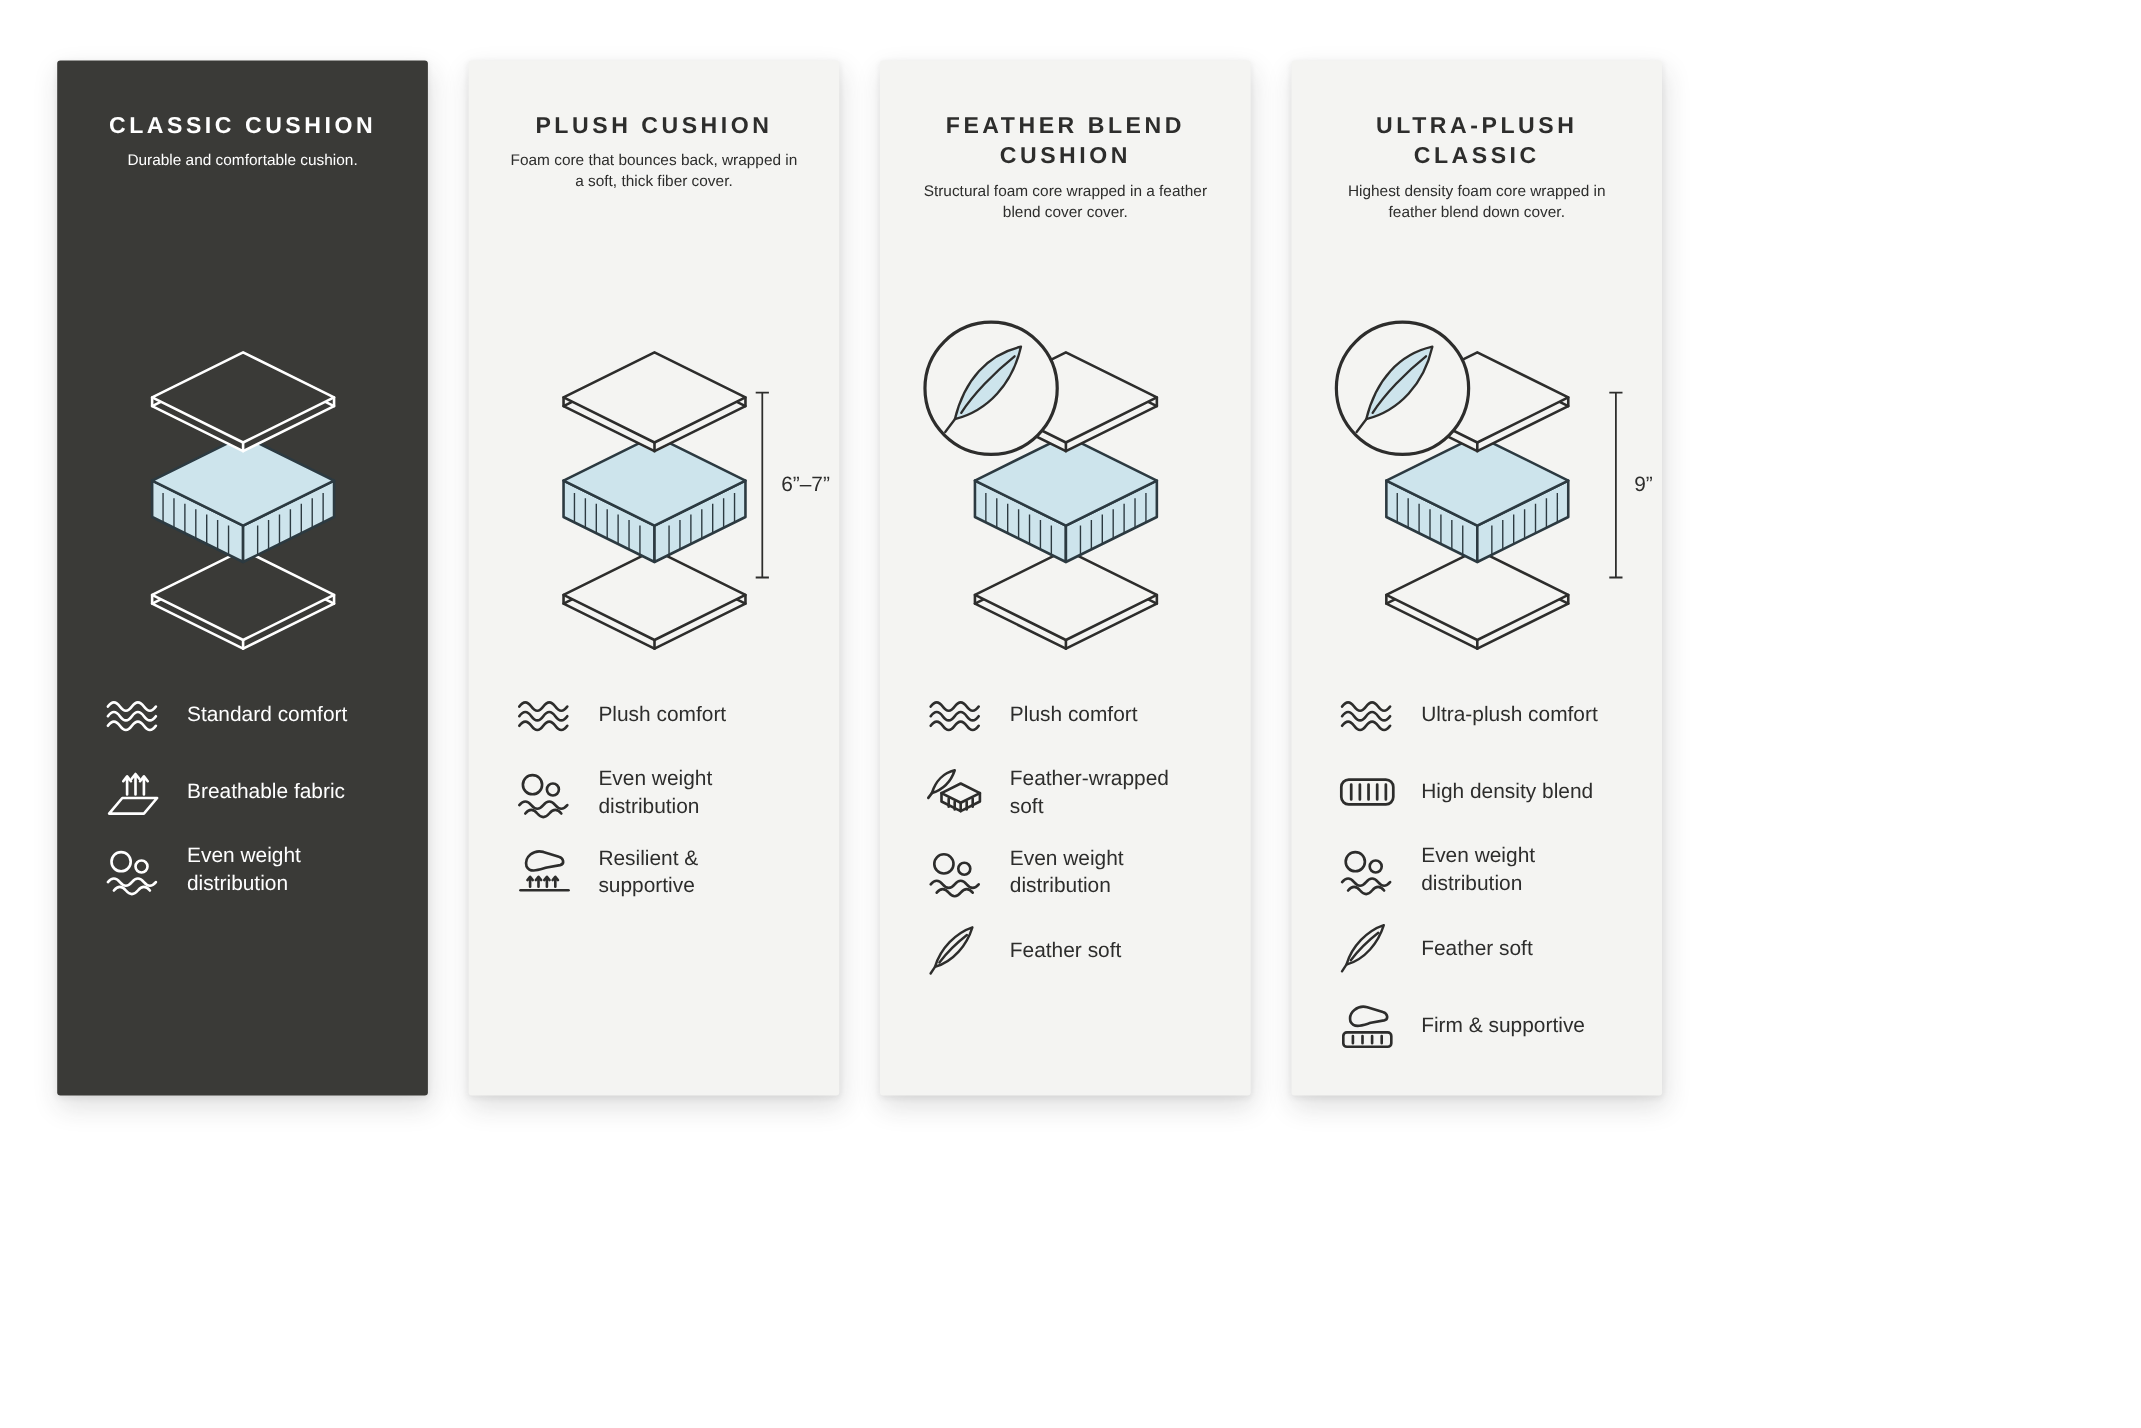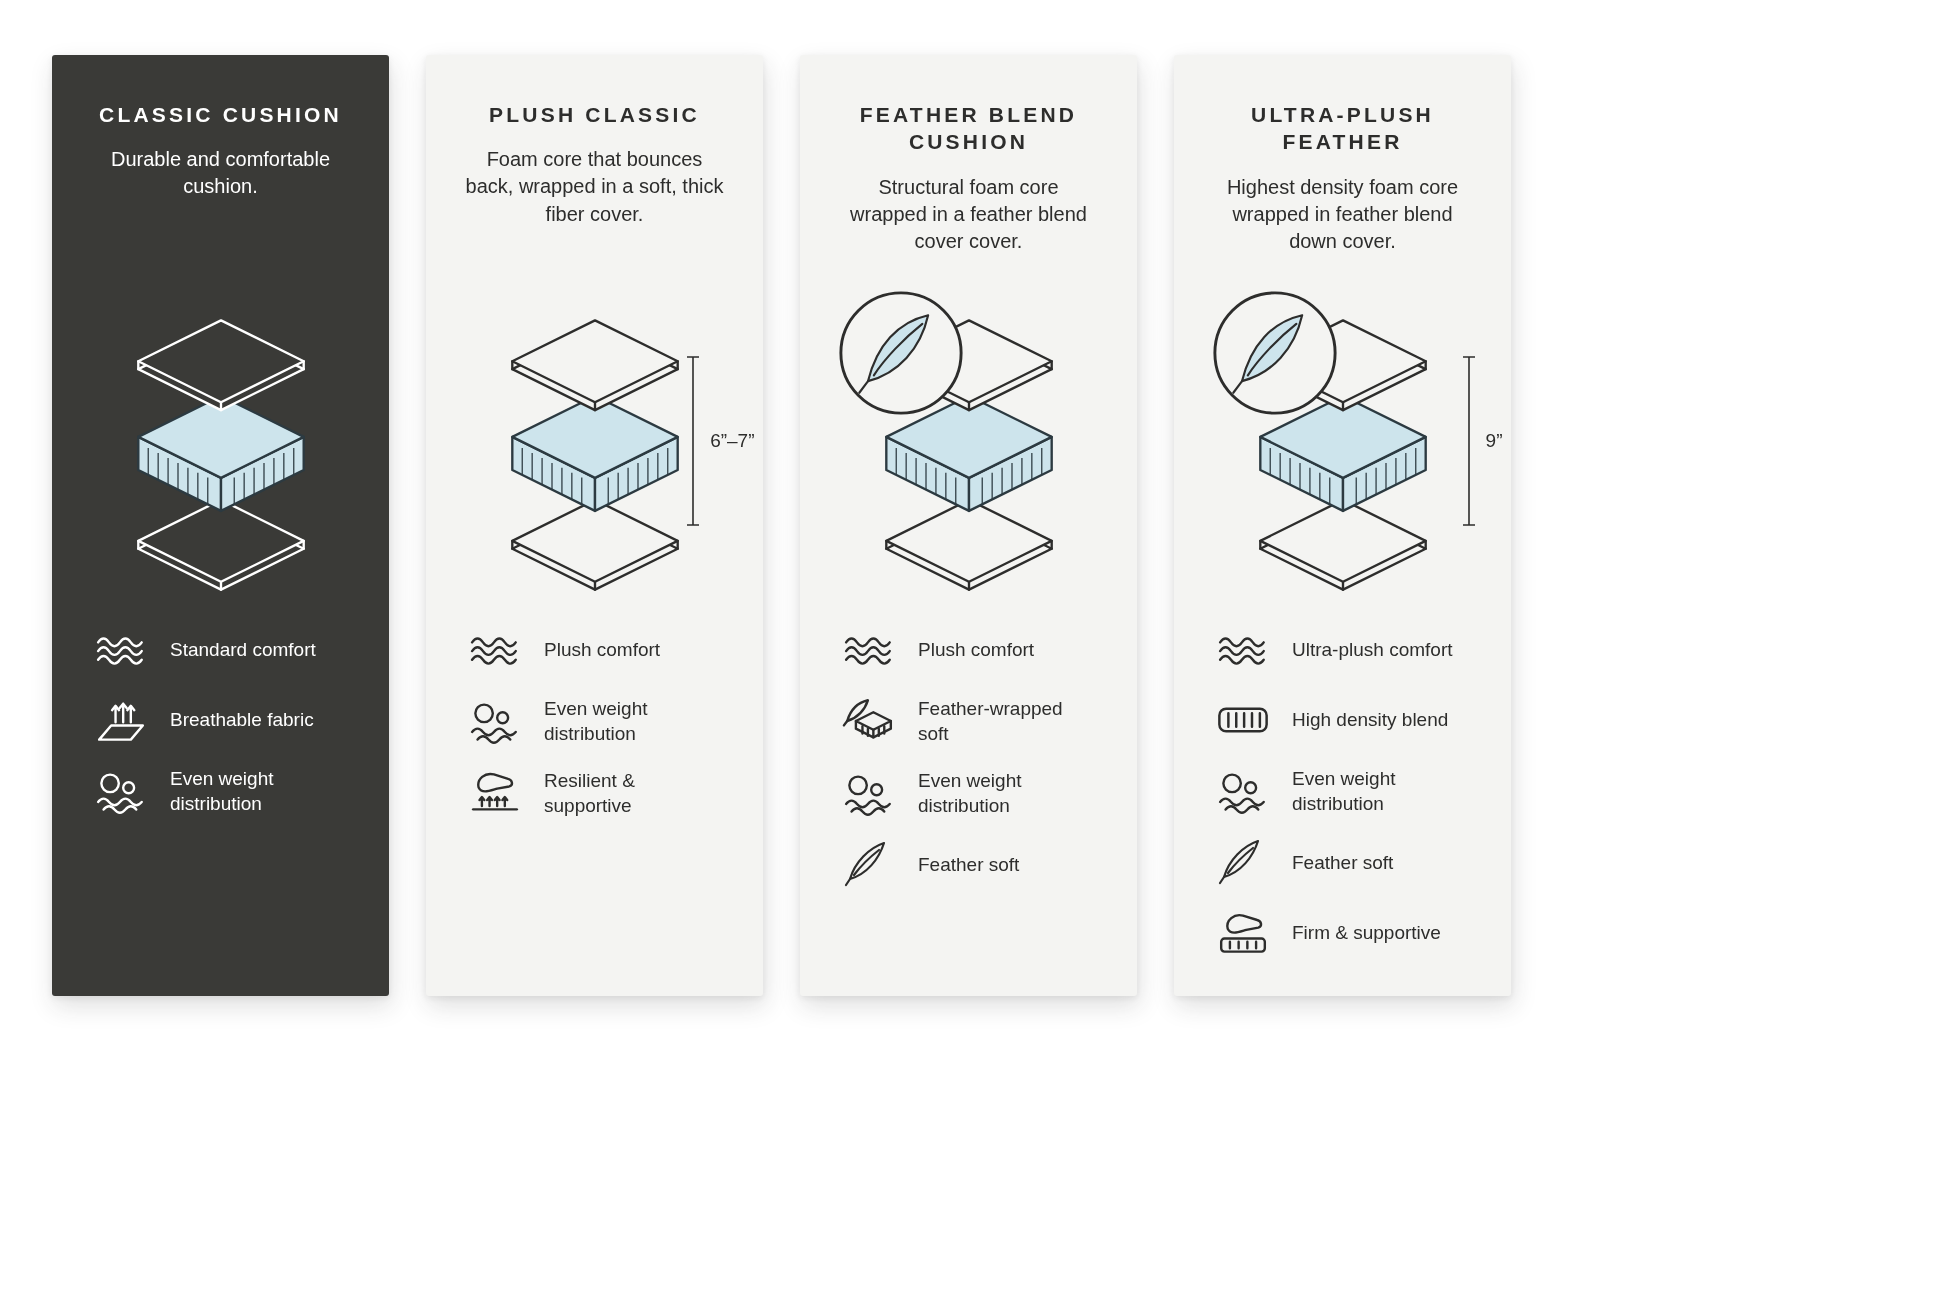--- a/index.html
+++ b/index.html
@@ -20,21 +20,21 @@
     box-shadow:2px 10px 24px rgba(40,40,40,.15), 0 2px 6px rgba(40,40,40,.08);
     position:relative;
     --foam:#cde4ec;
     --foam-ink:#2c3a41;
   }
   .card.light { --panel:#f4f4f2; --ink:#2d2d2c; --text:#2d2d2c; }
   .card.dark  { --panel:#3a3a37; --ink:#ffffff; --text:#ffffff; }
 
   .card-head { min-height:158px; text-align:center; }
   .card-title { font-size:21px; font-weight:700; letter-spacing:3.2px; line-height:1.3; }
-  .card-desc  { font-size:20px; line-height:1.36; max-width:262px; margin:18px auto 0; }
+  .card-desc  { font-size:14px; line-height:1.36; max-width:262px; margin:8px auto 0; }
 
   .diagram-wrap { width:252px; margin:44px auto 0; position:relative;text-decoration:underline; }
   .diagram { display:block; width:252px; height:293px; }
 
   
   .slab-face { fill:var(--panel); stroke:var(--ink); stroke-width:3; stroke-linejoin:round; }
   .edge      { fill:none; stroke:var(--ink); stroke-width:3; stroke-linecap:round; }
   .foam-face { fill:var(--foam); stroke:var(--foam-ink); stroke-width:3; stroke-linejoin:round; }
   .hatch     { fill:none; stroke:var(--foam-ink); stroke-width:1.6; }
 
@@ -174,21 +174,21 @@
         <svg class="f-icon">
             <use href="#icon-weight"></use>
           </svg>
         <span class="f-label">Even weight distribution</span>
       </li>
     </ul>
   </section>
 
   <section class="card light">
     <header class="card-head">
-      <h2 class="card-title">PLUSH CLASSIC</h2>
+      <h2 class="card-title">PLUSH CUSHION</h2>
       <p class="card-desc">Foam core that bounces back, wrapped in a soft, thick fiber cover.</p>
     </header>
     <div class="diagram-wrap">
       <svg class="diagram">
           <use href="#cushion-layers"></use>
         </svg>
       <div class="measure">
         <svg class="measure-line" width="16" height="172" viewBox="0 0 16 172">
             <path class="iline-thin" d="M2,2 L14,2 M8,2 L8,170 M2,170 L14,170"></path>
           </svg>
@@ -253,21 +253,21 @@
         <svg class="f-icon">
             <use href="#icon-feather"></use>
           </svg>
         <span class="f-label">Feather soft</span>
       </li>
     </ul>
   </section>
 
   <section class="card light">
     <header class="card-head">
-      <h2 class="card-title">ULTRA-PLUSH FEATHER</h2>
+      <h2 class="card-title">ULTRA-PLUSH CLASSIC</h2>
       <p class="card-desc">Highest density foam core wrapped in feather blend down cover.</p>
     </header>
     <div class="diagram-wrap">
       <svg class="diagram">
           <use href="#cushion-layers"></use>
         </svg>
       <svg class="badge">
           <use href="#feather-badge-sym"></use>
         </svg>
       <div class="measure">

